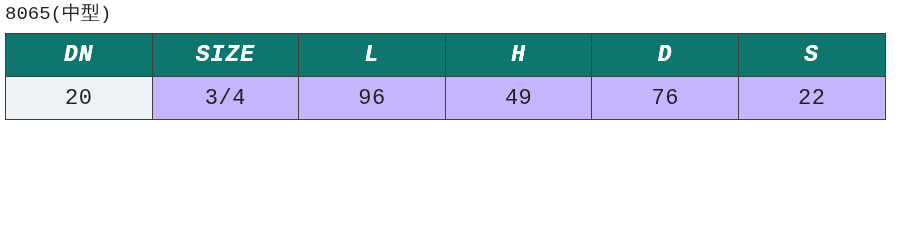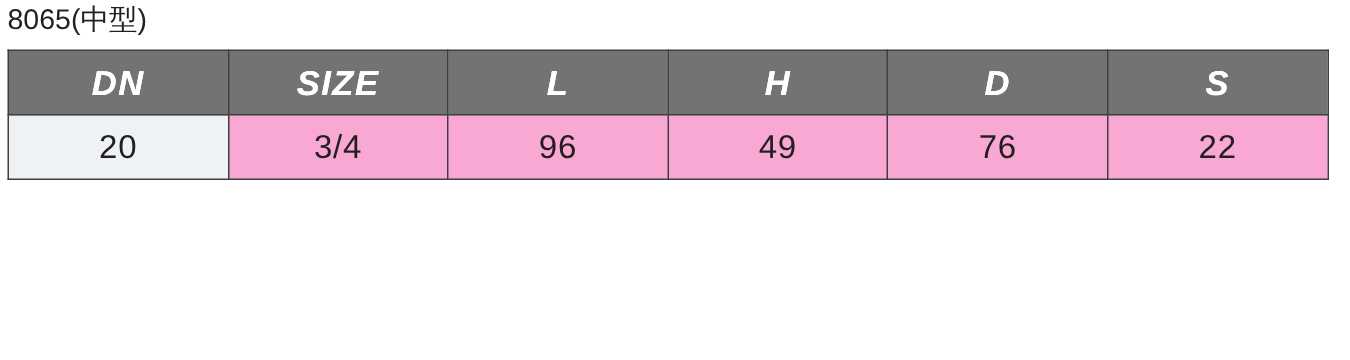--- a/index.html
+++ b/index.html
@@ -13,20 +13,21 @@
     overflow: hidden;
     font-family: "Liberation Sans", "DejaVu Sans", sans-serif;
     -webkit-font-smoothing: antialiased;
   }
 
   #spec-sheet {
     position: relative;
     width: 900px;
     height: 135px;
     box-sizing: border-box;
+    font-family: Liberation Mono, monospace;
   }
 
   
   .model-title {
     position: absolute;
     left: 5px;
     top: 2px;
     font-size: 19px;
     line-height: 24px;
     color: #231f20;
@@ -55,33 +56,33 @@
     border: 1.5px solid #3f3f3f;
     text-align: center;
     vertical-align: middle;
     padding: 0;
     margin: 0;
   }
 
   
   tr.header-row th {
     height: 42px;
-    background: #737373;
+    background: #0f766e;
     color: #ffffff;
     font-size: 23px;
     font-weight: bold;
     font-style: italic;
     letter-spacing: 1px;
     text-shadow: 0 0 0 #ffffff;
   }
 
   
   tr.data-row td {
     height: 42px;
-    background: #f9a8d4;
+    background: #c4b5fd;
     color: #231f20;
     font-size: 22px;
     font-weight: 400;
     font-style: normal;
     letter-spacing: 0.5px;
   }
   tr.data-row td.first-col {
     background: #eef2f5;
     margin-top: 40px;
   }

